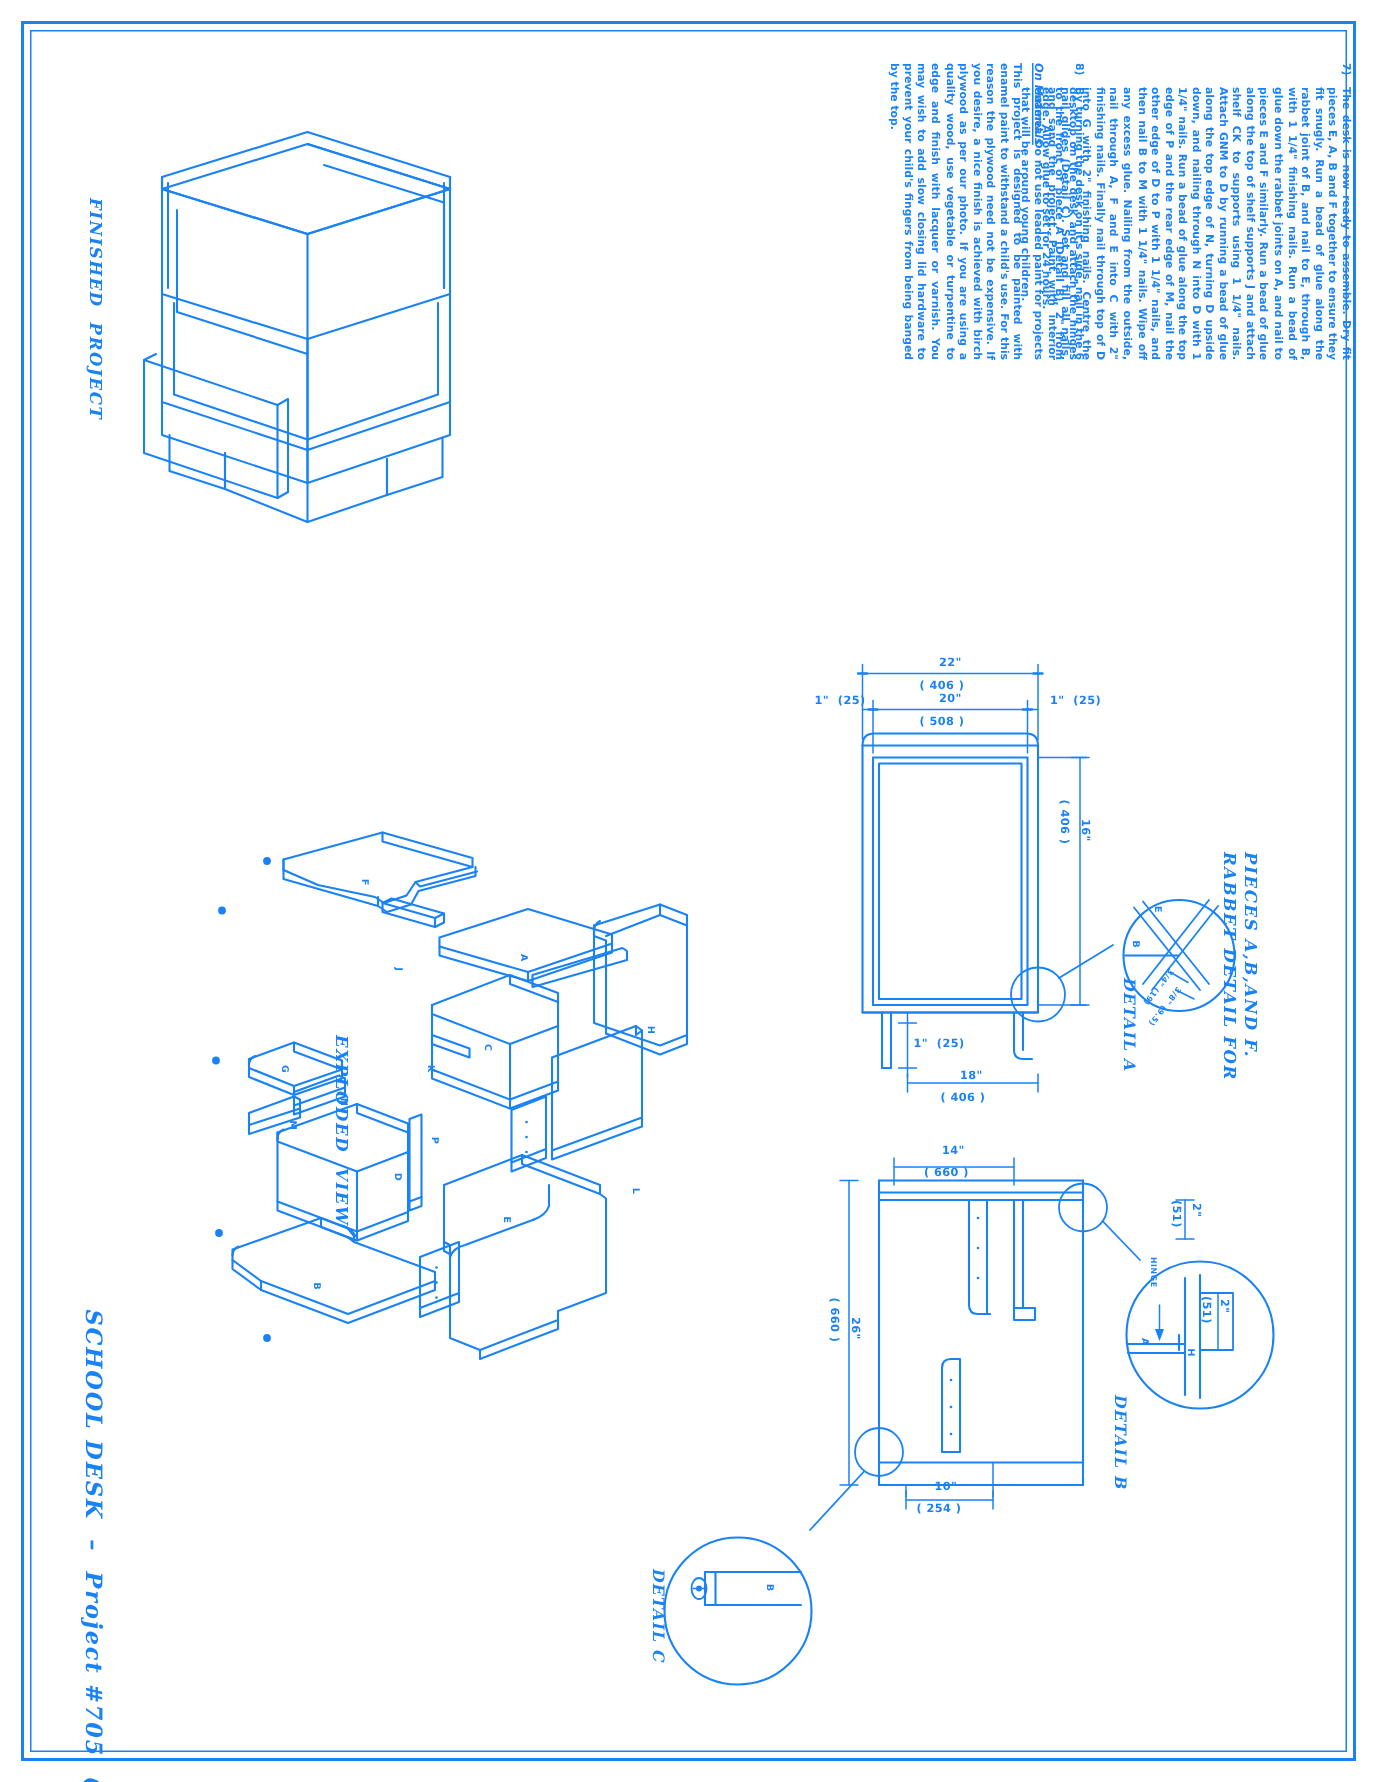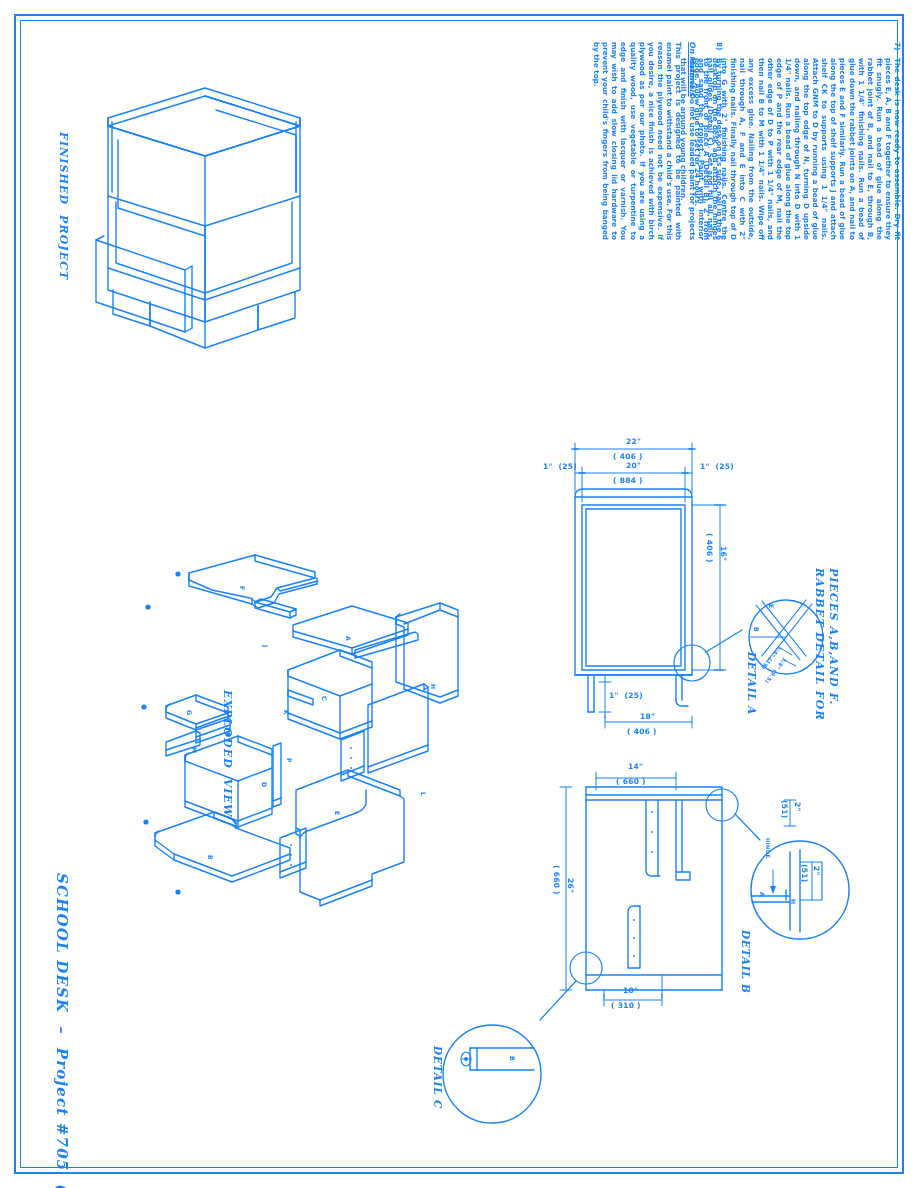--- a/index.html
+++ b/index.html
@@ -433,21 +433,21 @@
   <div class="txt heading-sub rot-cw" style="left:840px; top:568px;">PIECES A,B,AND F.</div>
 
   <div class="txt detail-label rot-cw" style="left:758px; top:652px;">DETAIL A</div>
   <div class="txt detail-label rot-cw" style="left:752px; top:930px;">DETAIL B</div>
   <div class="txt detail-label rot-cw" style="left:444px; top:1046px;">DETAIL C</div>
 
   <div class="txt dim" style="left:626px; top:437px;">22"</div>
   <div class="txt dim" style="left:613px; top:452px;">( 406 )</div>
 
   <div class="txt dim" style="left:626px; top:461px;">20"</div>
-  <div class="txt dim" style="left:613px; top:476px;">( 884 )</div>
+  <div class="txt dim" style="left:613px; top:476px;">( 508 )</div>
 
   <div class="txt dim" style="left:543px; top:462px;">1"  (25)</div>
   <div class="txt dim" style="left:700px; top:462px;">1"  (25)</div>
 
   <div class="txt dim rot-cw" style="left:728px; top:546px;">16"</div>
   <div class="txt dim rot-cw" style="left:714px; top:533px;">( 406 )</div>
 
   <div class="txt dim" style="left:640px; top:712px;">18"</div>
   <div class="txt dim" style="left:627px; top:727px;">( 406 )</div>
 
@@ -458,21 +458,21 @@
   <div class="txt tiny-lbl" style="left:783px; top:648px; transform:rotate(128deg); transform-origin:0 0;">3/4" (19)</div>
   <div class="txt tiny-lbl" style="left:788px; top:660px; transform:rotate(128deg); transform-origin:0 0;">3/8" (9.5)</div>
 
   <div class="txt dim" style="left:628px; top:762px;">14"</div>
   <div class="txt dim" style="left:616px; top:777px;">( 660 )</div>
 
   <div class="txt dim rot-cw" style="left:575px; top:878px;">26"</div>
   <div class="txt dim rot-cw" style="left:561px; top:865px;">( 660 )</div>
 
   <div class="txt dim" style="left:623px; top:986px;">10"</div>
-  <div class="txt dim" style="left:611px; top:1001px;">( 310 )</div>
+  <div class="txt dim" style="left:611px; top:1001px;">( 254 )</div>
 
   <div class="txt dim rot-cw" style="left:802px; top:802px;">2"</div>
   <div class="txt dim rot-cw" style="left:789px; top:800px;">(51)</div>
 
   <div class="txt tiny-lbl rot-cw" style="left:771px; top:838px;">HINGE</div>
   <div class="txt part-lbl rot-cw" style="left:766px; top:892px;">A</div>
   <div class="txt part-lbl rot-cw" style="left:797px; top:899px;">H</div>
   <div class="txt dim rot-cw" style="left:821px; top:866px;">2"</div>
   <div class="txt dim rot-cw" style="left:809px; top:864px;">(51)</div>
 

